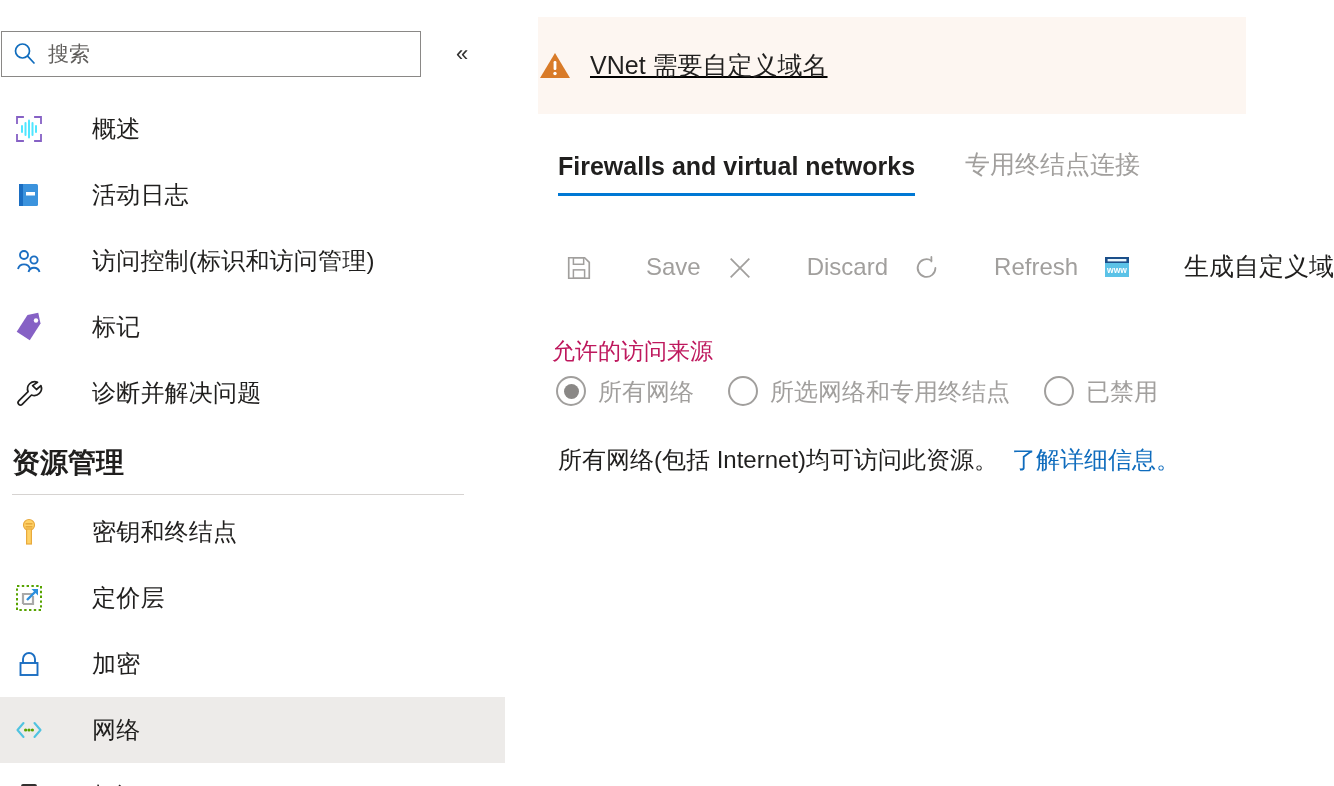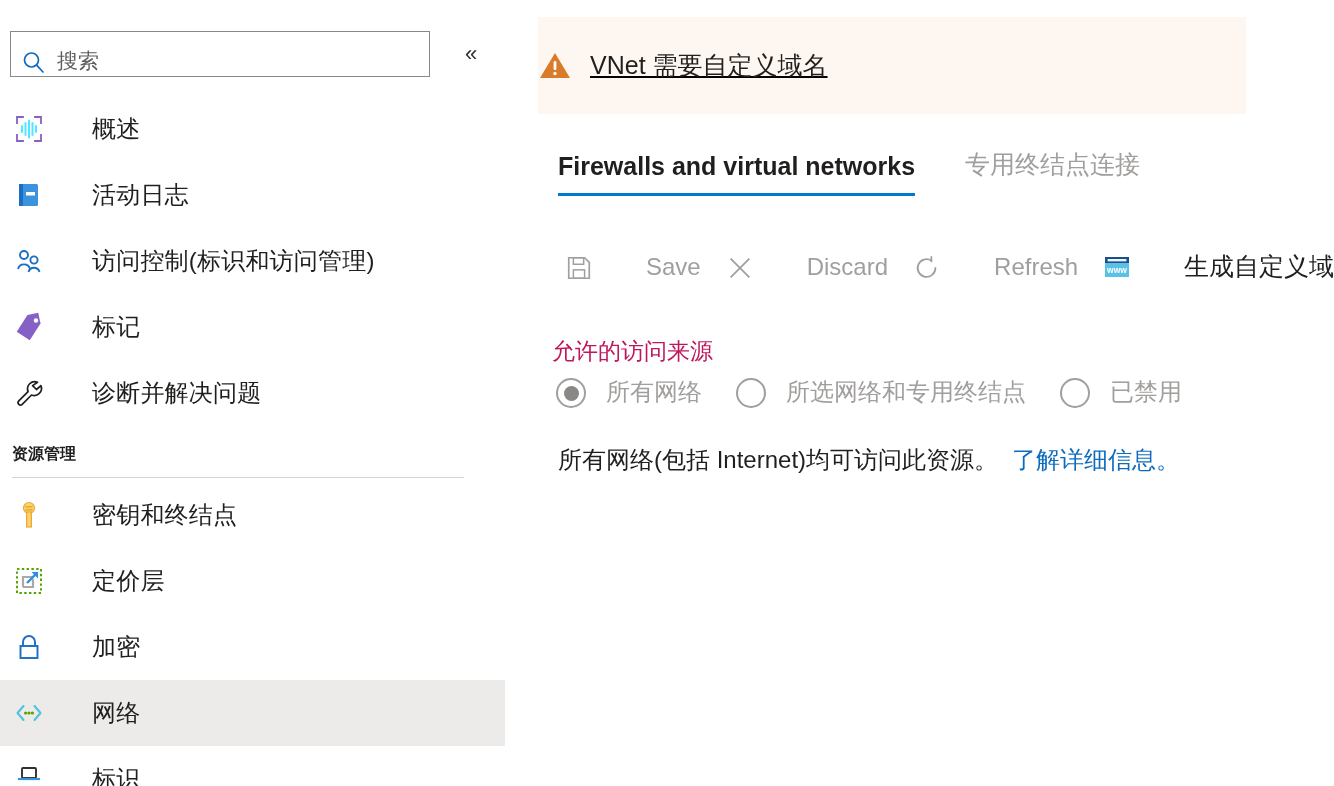--- a/index.html
+++ b/index.html
@@ -18,25 +18,25 @@
     width: 538px; height: 786px;
     background: #ffffff;
     overflow: hidden;
   }
   .search-row {
     position: absolute; left: 0; top: 28px;
     width: 538px; height: 52px;
     display: flex; align-items: center;
   }
   .search-box {
-    margin-left: 10px;
+    margin-left: 1px;
     width: 420px; height: 46px;
     border: 1px solid #8a8886;
     background: #fff;
-    display: flex; align-items: flex-end;
+    display: flex; align-items: center;
     padding: 0 10px;
   }
   .search-icon { width: 26px; height: 26px; flex: 0 0 26px; display:block; }
   .search-input {
     border: none; outline: none; background: transparent;
     font-family: "Liberation Sans", "DejaVu Sans", sans-serif;
     font-size: 21px; color: #3b3a39;
     margin-left: 10px; width: 340px; height: 30px;
     padding: 0;
   }
@@ -70,21 +70,21 @@
     color: #201f1e;
     white-space: nowrap;
     letter-spacing: 0.2px;
   }
   .nav-section {
     margin-top: 18px;
     padding-left: 12px;
     width: 505px;
   }
   .nav-section-title {
-    font-size: 16px; font-weight: bold; color: #201f1e;
+    font-size: 28px; font-weight: bold; color: #201f1e;
     padding-bottom: 12px;
   }
   .nav-divider {
     height: 1px; background: #d6d3d1; width: 452px;
     margin-bottom: 4px;
   }
 
   
   .main {
     position: absolute; left: 538px; top: 0;
@@ -145,21 +145,21 @@
   .tb-btn.enabled .tb-label { font-size: 25px; }
 
   .field-label {
     position: absolute; left: 14px; top: 336px;
     font-size: 23px; color: #be185d;
   }
   .radio-row {
     position: absolute; left: 18px; top: 376px;
     display: flex; align-items: center;
   }
-  .radio-opt { display: flex; align-items: flex-end; margin-right: 34px; cursor: default; gap: 8px; }
+  .radio-opt { display: flex; align-items: flex-start; margin-right: 34px; cursor: default; }
   .radio-circle {
     width: 30px; height: 30px; border-radius: 50%;
     border: 2px solid #a19f9d;
     background: #fff;
     display: flex; align-items: center; justify-content: center;
     flex: 0 0 30px;
   }
   .radio-circle .dot {
     width: 15px; height: 15px; border-radius: 50%;
     background: #8a8886;

